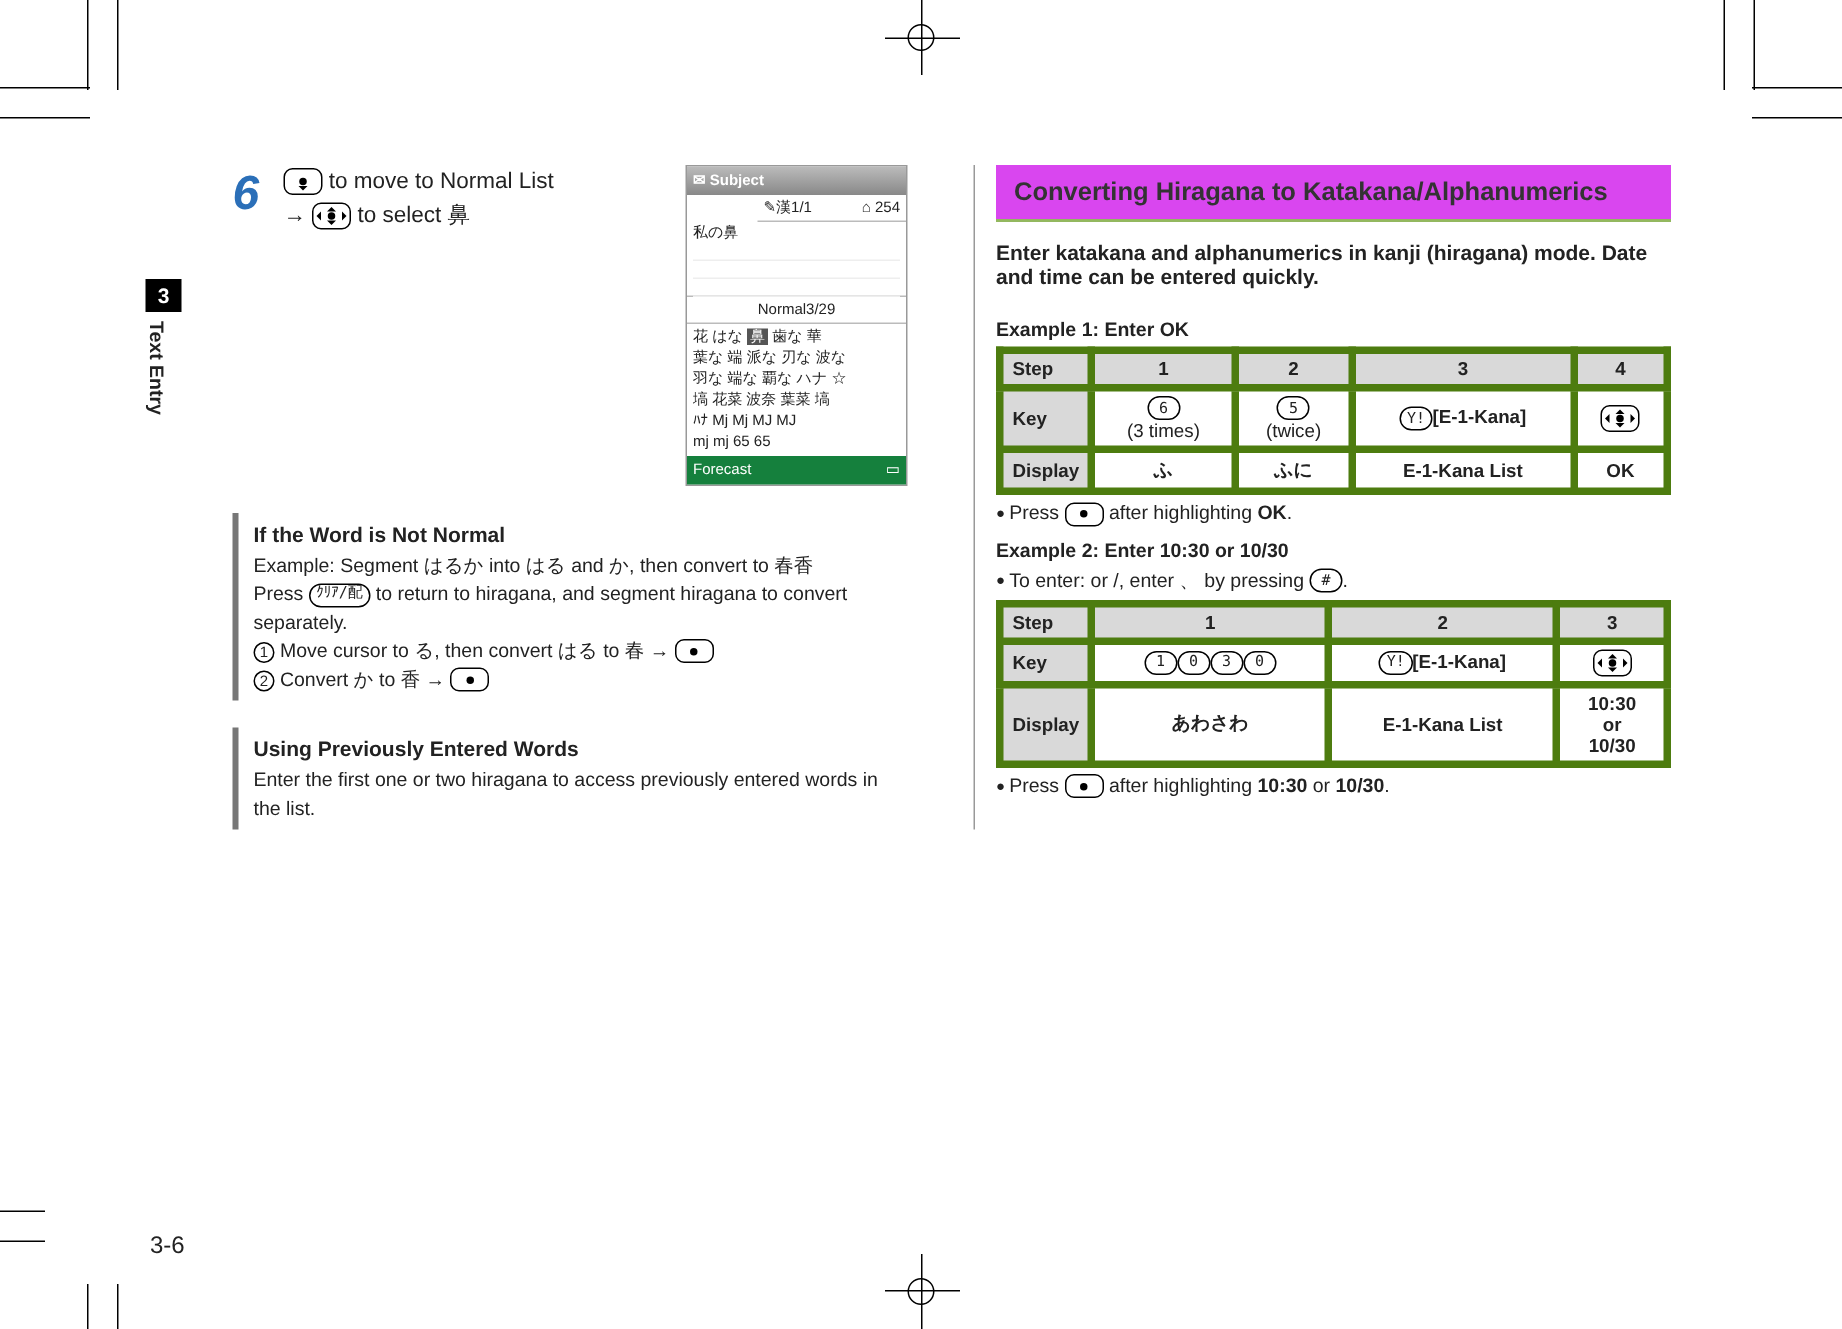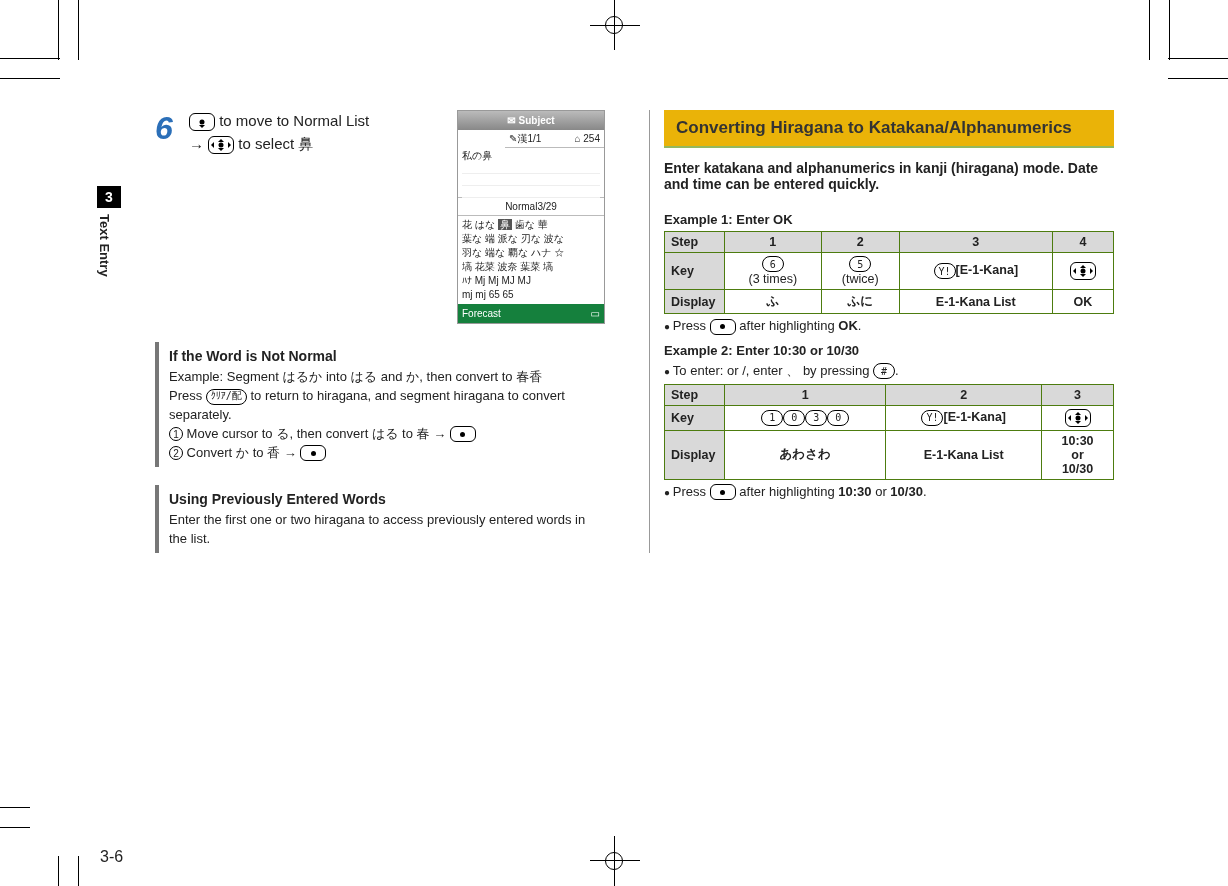--- a/index.html
+++ b/index.html
@@ -35,47 +35,47 @@
   .dpad .tri { position: absolute; width: 0; height: 0; border: 3px solid transparent; }
   .dpad.down .tri { border-top-color: #000; left: 50%; bottom: -1px; transform: translateX(-50%); }
   .dpad.all .tl { border-bottom-color:#000; left:50%; top:-1px; transform:translateX(-50%);}
   .dpad.all .tb { border-top-color:#000; left:50%; bottom:-1px; transform:translateX(-50%);}
   .dpad.all .lt { border-right-color:#000; left:-1px; top:50%; transform:translateY(-50%);}
   .dpad.all .rt { border-left-color:#000; right:-1px; top:50%; transform:translateY(-50%);}
 
   .arrow { font-weight: bold; }
 
   .phone-shot { width: 148px; border: 1px solid #999; font-size: 10px; margin-left: auto; }
-  .phone-shot .titlebar { background: linear-gradient(#bbb,#888); color: #fff; padding: 2px 4px; font-weight: bold; display:flex; justify-content:center; }
+  .phone-shot .titlebar { background: linear-gradient(#bbb,#888); color: #fff; padding: 2px 4px; font-weight: bold; display:flex; justify-content:flex-start; }
   .phone-shot .row1 { display:flex; justify-content:space-between; padding: 1px 4px; border-bottom:1px solid #bbb;margin-left:47px; }
   .phone-shot .body { height: 50px; border-bottom: 1px solid #bbb; padding: 2px 4px; line-height:12px; }
   .phone-shot .body .ln { border-bottom: 1px solid #eee; height: 12px; }
   .phone-shot .normbar { display:flex; justify-content:center; padding: 1px 4px; border-bottom:1px solid #bbb; }
   .phone-shot .cands { padding: 2px 4px; line-height: 14px; font-family: "MS Gothic","Yu Gothic",sans-serif; }
   .phone-shot .hl { background:#555; color:#fff; padding:0 2px; }
   .phone-shot .footer { background:#15803d; color:#fff; padding:2px 4px; display:flex; justify-content:space-between; }
 
   .note-block { border-left: 4px solid #777; padding: 4px 0 4px 10px; margin-top: 18px; font-size: 13px; line-height: 1.45; }
   .note-block h4 { font-size: 14px; margin-bottom: 2px; }
   .circ { display:inline-block; border:1px solid #000; border-radius:50%; width:14px; height:14px; line-height:13px; text-align:center; font-size:10px; }
 
-  .section-head { background: #eab308; border-bottom: 2px solid #93b85f; padding: 8px 12px; font-size: 17px; font-weight: bold; color: #333; margin-bottom: 12px; }
+  .section-head { background: #d946ef; border-bottom: 2px solid #93b85f; padding: 8px 12px; font-size: 17px; font-weight: bold; color: #333; margin-bottom: 12px; }
   .right p.lead { font-size: 14px; font-weight: bold; margin-bottom: 20px; }
   .right h5 { font-size: 13px; font-weight: bold; margin: 8px 0 4px; }
 
   table.ex { border-collapse: collapse; width: 100%; font-size: 12.5px; }
-  table.ex th, table.ex td { border: 1px solid #4d7c0f; padding: 3px 6px; text-align: center; }
+  table.ex th, table.ex td { border: 5px solid #4d7c0f; padding: 3px 6px; text-align: center; }
   table.ex th.lbl { background: #d9d9d9; text-align: left; width: 60px; }
   table.ex tr.head td { background: #d9d9d9; font-weight: bold; }
   table.ex tr.head th { background: #d9d9d9; font-weight: bold; }
 
   .bullet { font-size: 13px; margin-top: 4px; }
   .bullet::before { content: "● "; font-size: 10px; vertical-align: middle; }
 
-  .pagenum { position: absolute; left: 100px; top: 848px; font-size: 16px; }
+  .pagenum { position: absolute; left: 100px; top: 822px; font-size: 16px; }
 </style>
 </head>
 <body>
 
 <div class="page">
 
   <div class="crop h" style="left:0; top:58px;"></div>
   <div class="crop h" style="left:0; top:78px;"></div>
   <div class="crop v" style="left:58px; top:0;"></div>
   <div class="crop v" style="left:78px; top:0;"></div>

